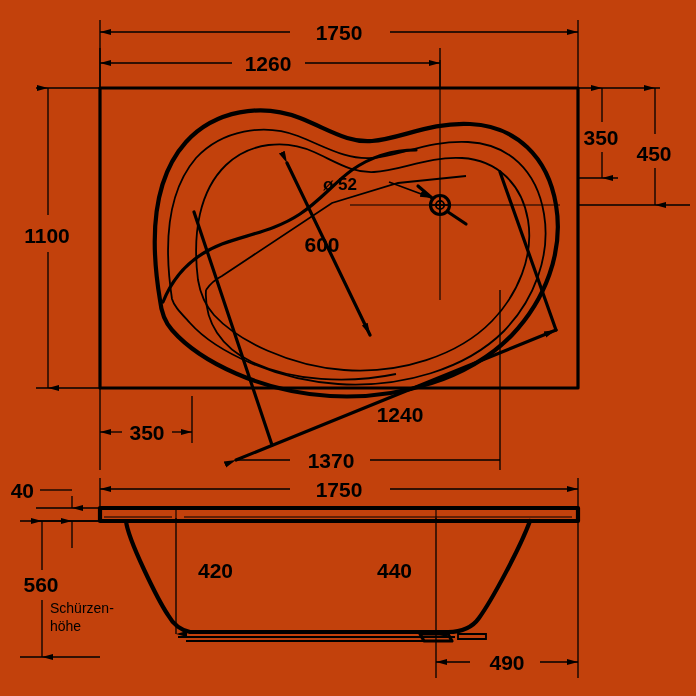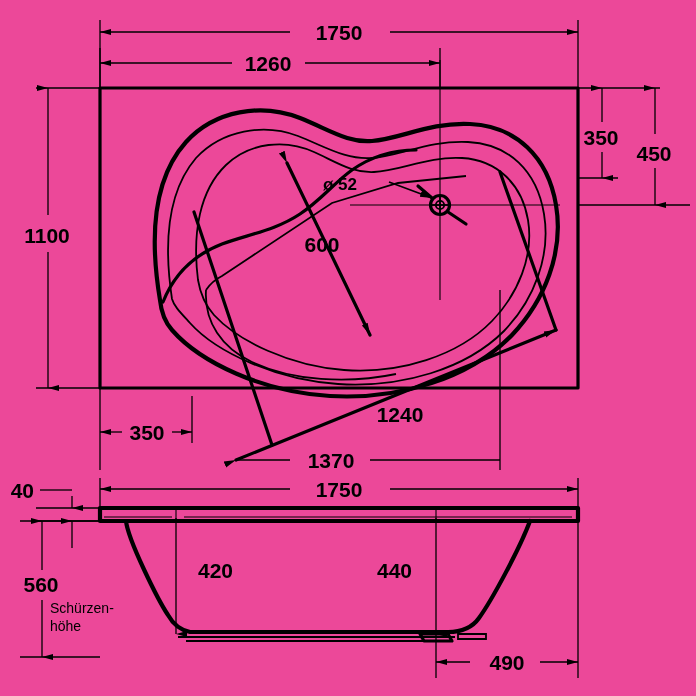--- a/index.html
+++ b/index.html
@@ -1,18 +1,18 @@
 <!DOCTYPE html>
 <html><head>
 <meta charset="utf-8">
 <style>
   html,body{margin:0;padding:0;background:#ffffff;}
   body{width:696px;height:696px;overflow:hidden;
        font-family:"Liberation Sans", sans-serif;}
-  #sheet{position:relative;width:696px;height:696px;background:#ec4899;}
+  #sheet{position:relative;width:696px;height:696px;background:#c2410c;}
   #sheet svg{display:block;position:absolute;left:0;top:0;}
   text{font-family:"Liberation Sans", sans-serif;fill:#000;}
   .dimtext{font-size:21px;font-weight:bold;}
   .dimtext-sm{font-size:17px;font-weight:bold;}
   .labeltext{font-size:14px;font-weight:normal;}
   .thin{stroke:#000;stroke-width:1.1;fill:none;}
   .med{stroke:#000;stroke-width:1.8;fill:none;}
   .thick{stroke:#000;stroke-width:3.2;fill:none;stroke-linecap:round;stroke-linejoin:round;}
   .xthick{stroke:#000;stroke-width:4.2;fill:none;stroke-linecap:round;stroke-linejoin:round;}
   .dimline{stroke:#000;stroke-width:1.3;fill:none;}

